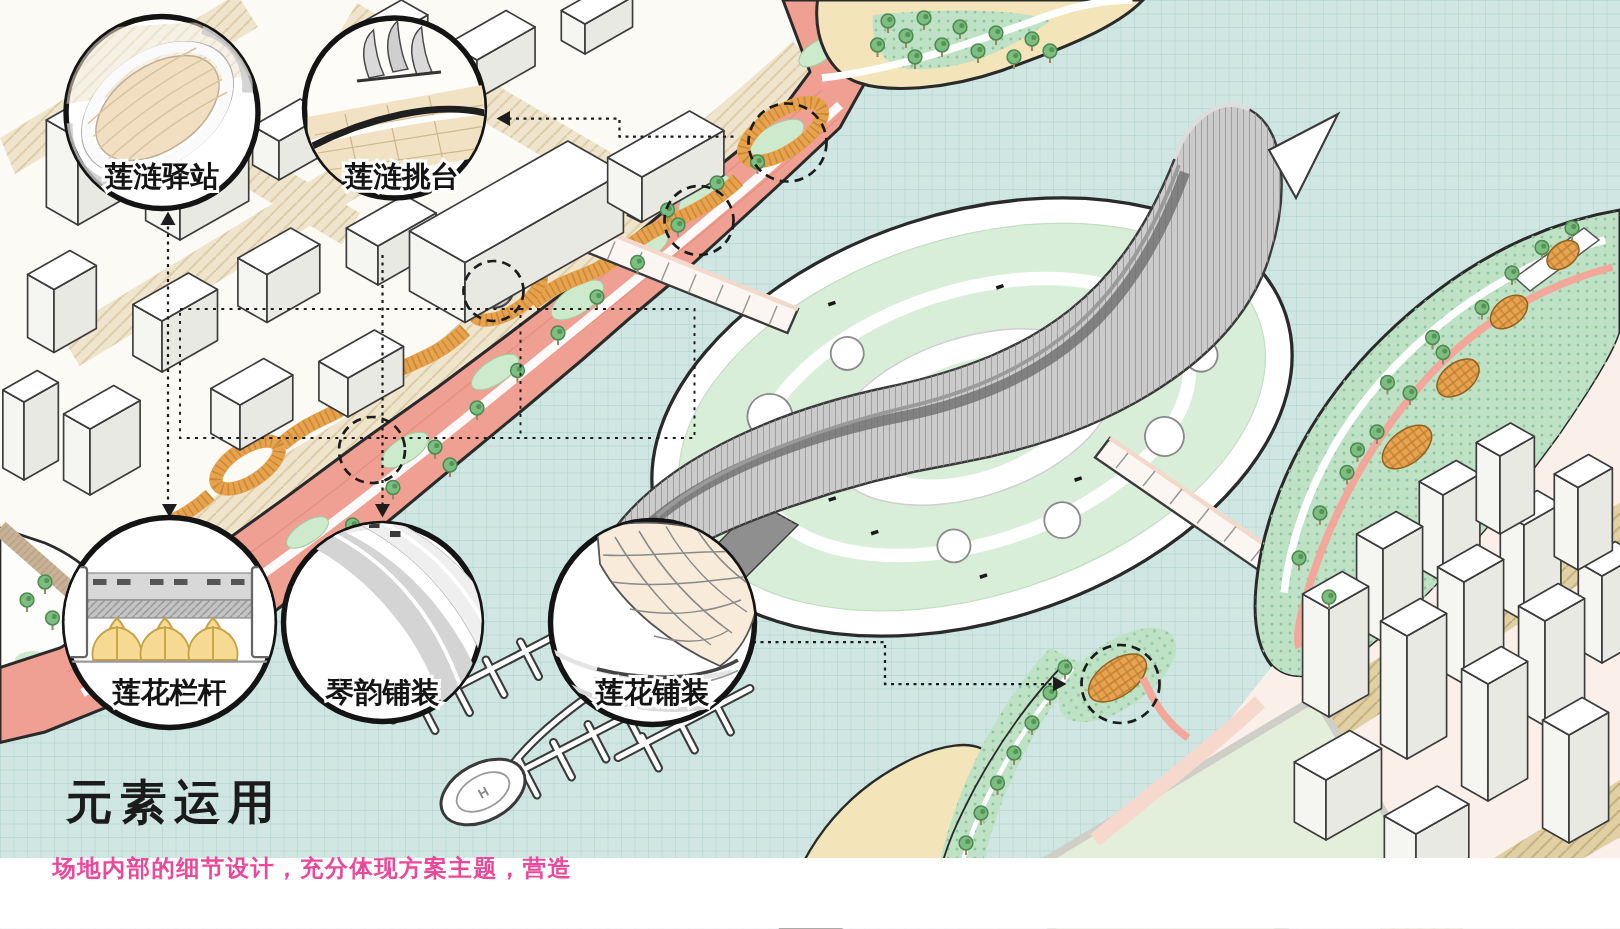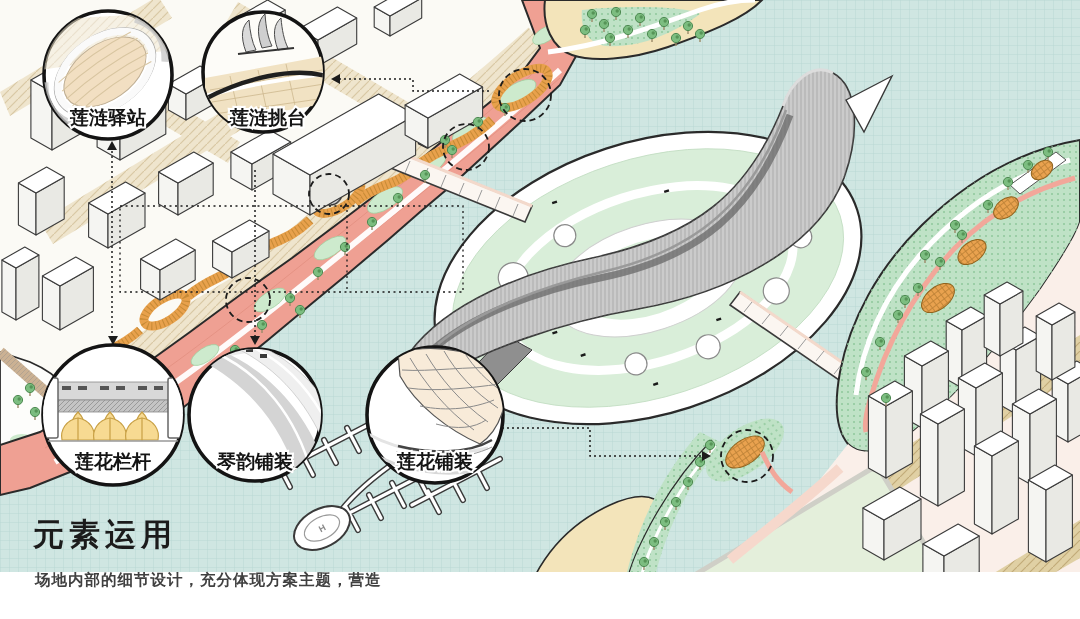--- a/index.html
+++ b/index.html
@@ -4,24 +4,24 @@
 <style>
   html,body{margin:0;padding:0;background:#ffffff;}
   #stage{position:relative;width:1080px;height:619px;overflow:hidden;
          font-family:"Liberation Sans","DejaVu Sans",sans-serif;}
   #stage svg{position:absolute;left:0;top:0;}
   .callout-label{font-weight:bold;font-size:19px;fill:#141414;stroke:#ffffff;stroke-width:4px;
                  paint-order:stroke;text-anchor:middle;
                  font-family:"Liberation Sans","DejaVu Sans",sans-serif;}
   .helipad-letter{font-weight:bold;font-size:9px;fill:#8a8a8a;text-anchor:middle;
                  font-family:"Liberation Sans","DejaVu Sans",sans-serif;}
-  #title-block{position:absolute;left:33px;top:514px;color:#1b1b1b;
+  #title-block{position:absolute;left:44px;top:514px;color:#1b1b1b;
                font-family:Liberation Sans, sans-serif;
                font-size:31px;font-weight:700;letter-spacing:5px;}
-  #body-block{position:absolute;left:35px;top:569px;color:#404040;
+  #body-block{position:absolute;left:35px;top:569px;color:#ec4899;
               font-size:15.5px;font-weight:700;line-height:21px;letter-spacing:1px;}
 </style>
 </head>
 <body>
 
 <div id="stage">
 <svg width="1080" height="619" viewBox="0 0 1080 619">
   <defs>
     <pattern id="wGrid" width="9" height="9" patternUnits="userSpaceOnUse">
       <rect width="9" height="9" fill="#cfe6e2"></rect>

